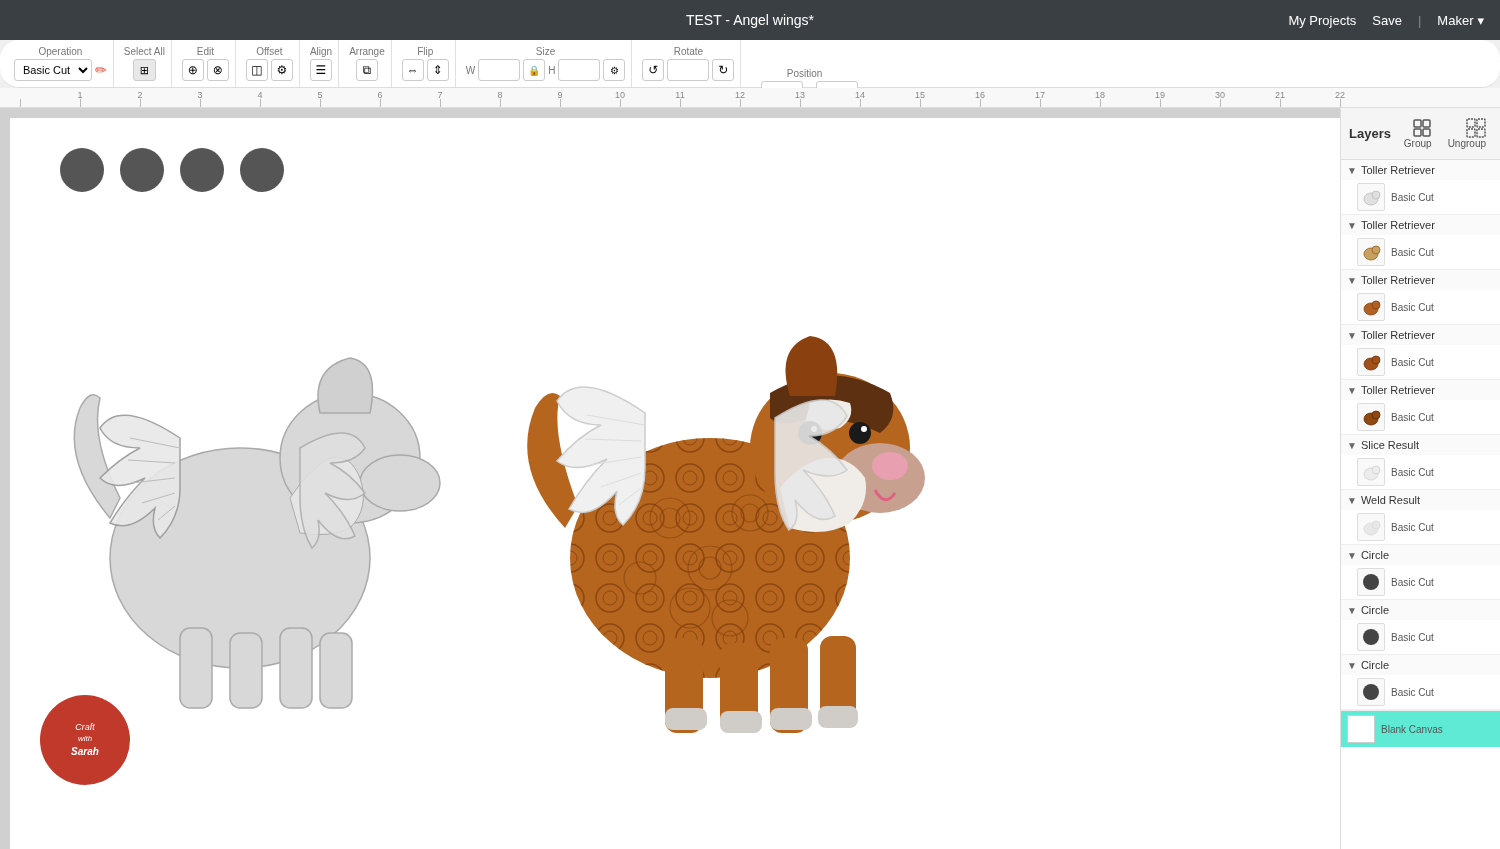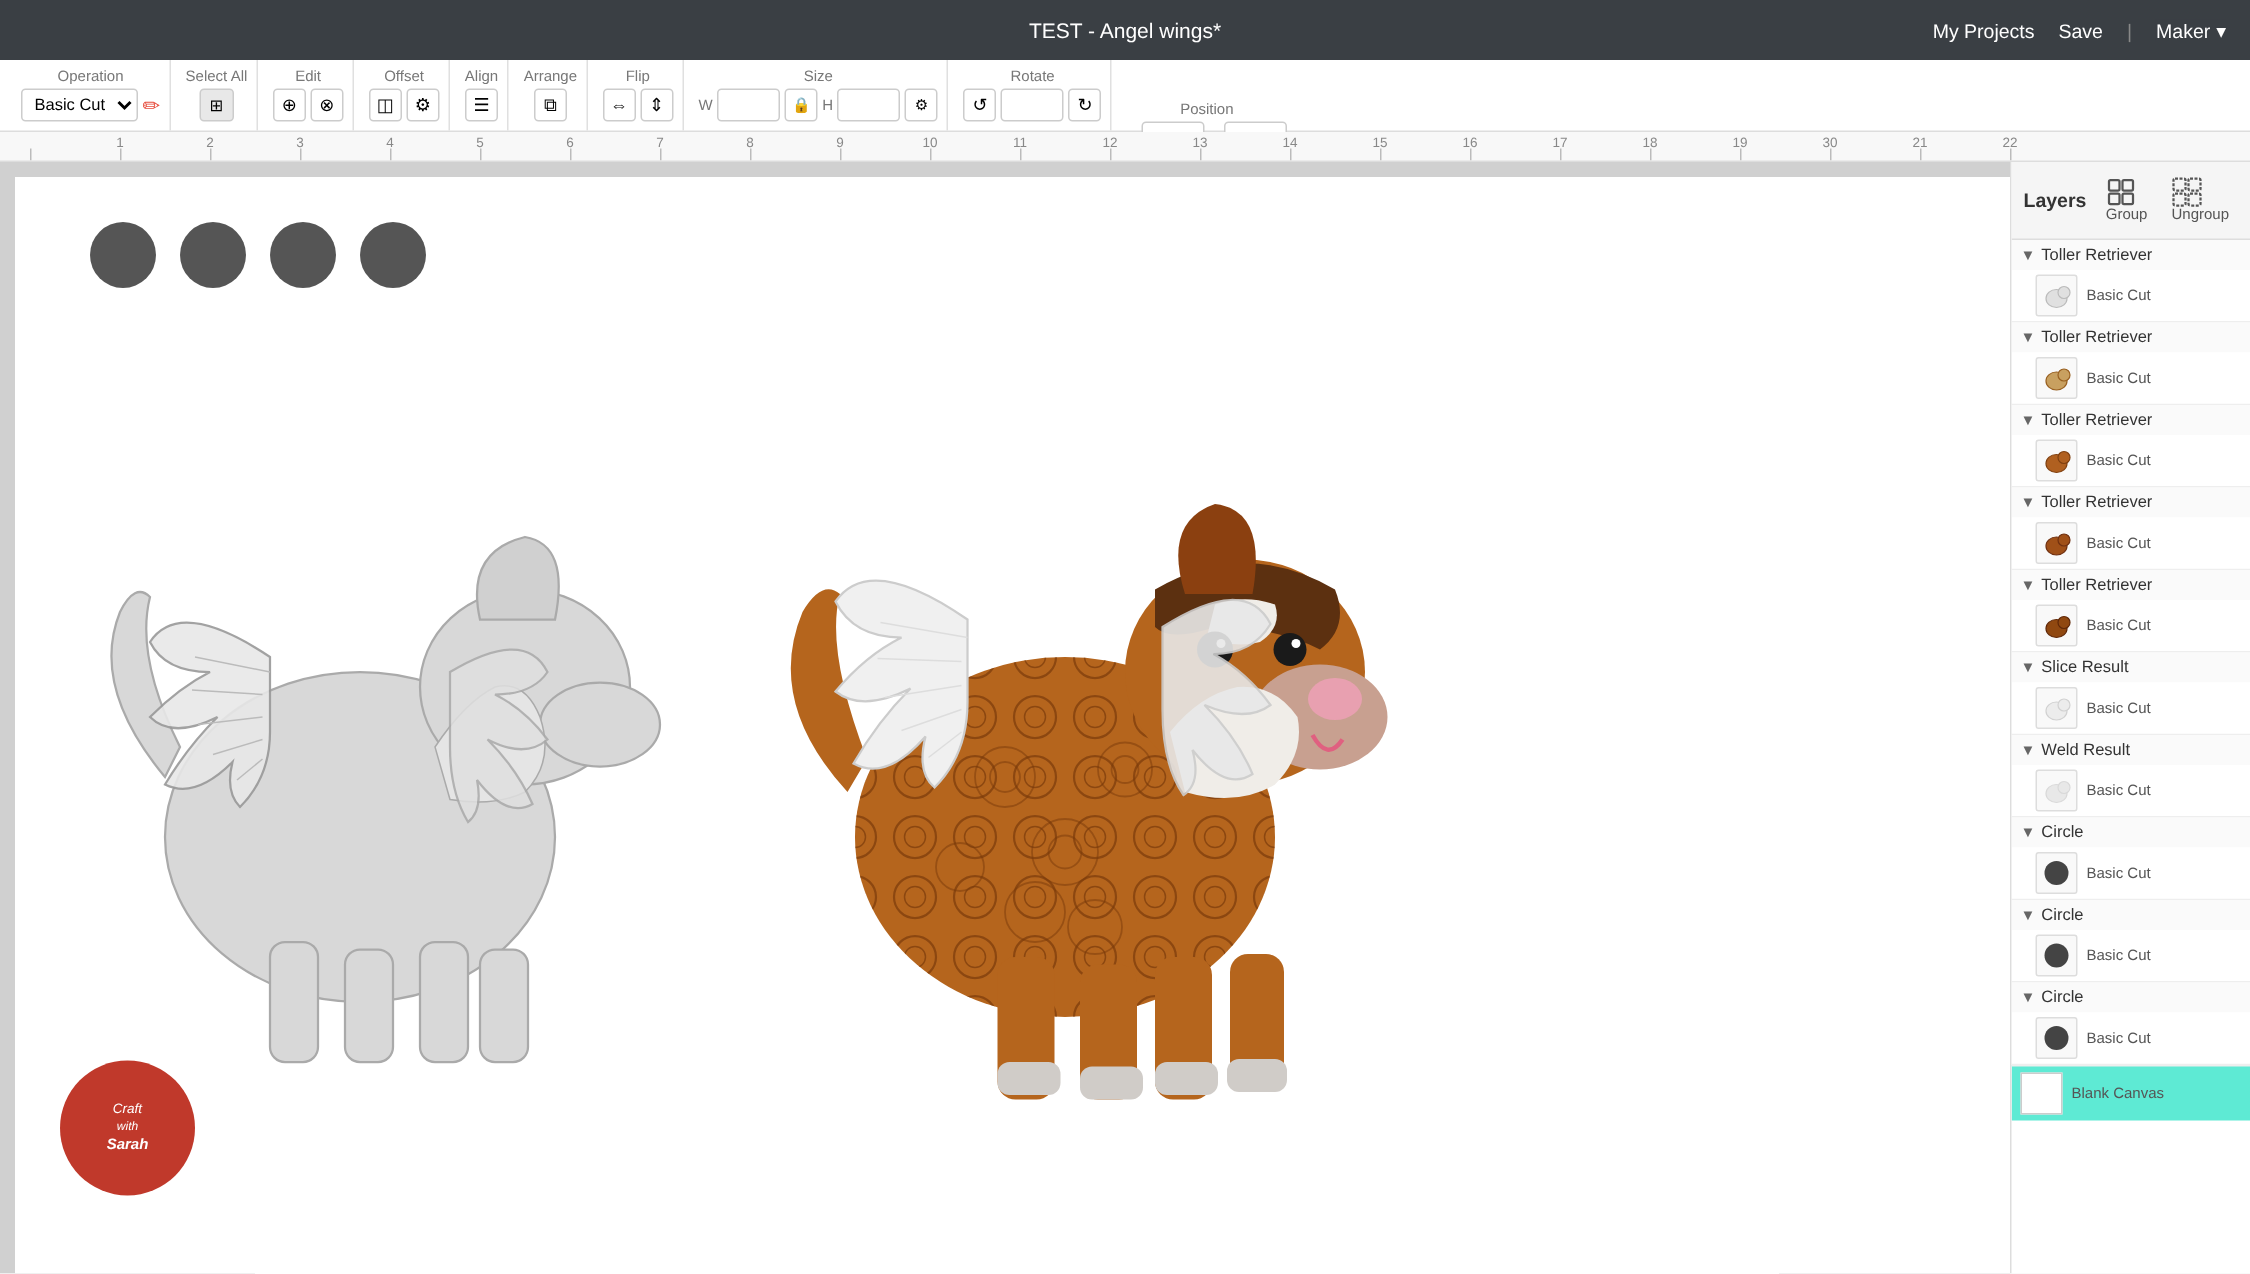--- a/index.html
+++ b/index.html
@@ -23,20 +23,21 @@
     #toolbar {
       background: #fff;
       height: 48px;
       border-bottom: 1px solid #ddd;
       display: flex;
       align-items: center;
       padding: 0 8px;
       gap: 4px;
       font-size: 11px;
       color: #333;
+      border-radius: 19px;
     }
     .toolbar-section { display: flex; align-items: center; gap: 4px; padding: 0 6px; border-right: 1px solid #e0e0e0; height: 100%; }
     .toolbar-section:last-child { border-right: none; margin-top: 44px; }
     .toolbar-label { font-size: 10px; color: #777; margin-bottom: 2px; }
     .toolbar-group { display: flex; flex-direction: column; align-items: center; }
     .toolbar-select {
       border: 1px solid #ccc;
       border-radius: 3px;
       padding: 2px 4px;
       font-size: 11px;
@@ -107,21 +108,21 @@
     #canvas-content {
       position: absolute;
       top: 10px; left: 10px;
       right: 0; bottom: 0;
       background: #fff;
     }
 
     
     .craft-logo {
       position: absolute;
-      bottom: 52px;
+      bottom: 64px;
       left: 30px;
       width: 90px; height: 90px;
       background: #c0392b;
       border-radius: 50%;
       display: flex; align-items: center; justify-content: center;
       color: #fff;
       font-size: 10px;
       text-align: center;
       font-style: italic;
       line-height: 1.3;
@@ -174,21 +175,21 @@
       padding: 8px;
       display: flex;
       align-items: center;
       justify-content: space-between;
     }
     #layers-header .layers-title { font-size: 13px; font-weight: 600; color: #333; }
     #layers-header .group-ungroup { display: flex; gap: 4px; }
     .group-btn {
       background: none; border: none; cursor: pointer;
       font-size: 10px; color: #555;
-      display: flex; flex-direction: column; align-items: flex-start;
+      display: flex; flex-direction: column; align-items: flex-end;
       padding: 2px 6px;
     }
     .group-btn svg { width: 20px; height: 20px; }
 
     #layers-body {
       flex: 1;
       overflow-y: auto;
       font-size: 11px;
     }
 

